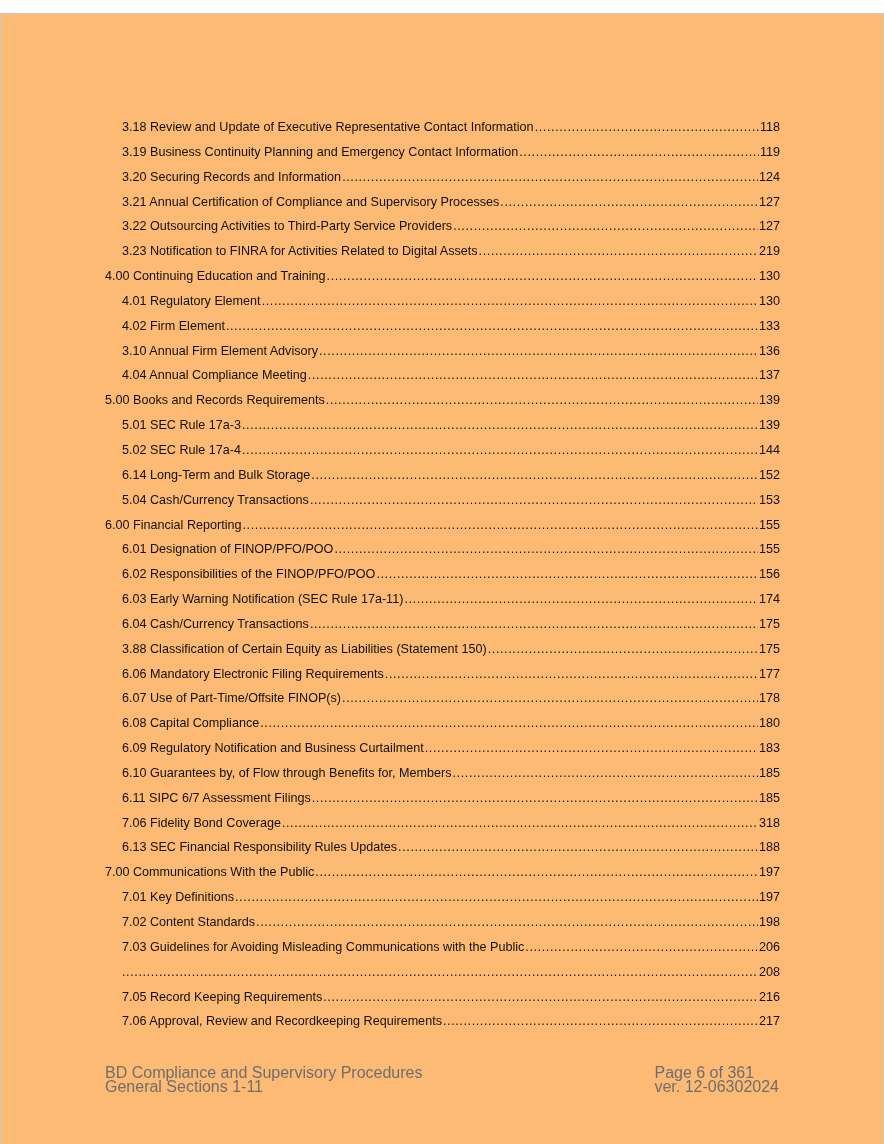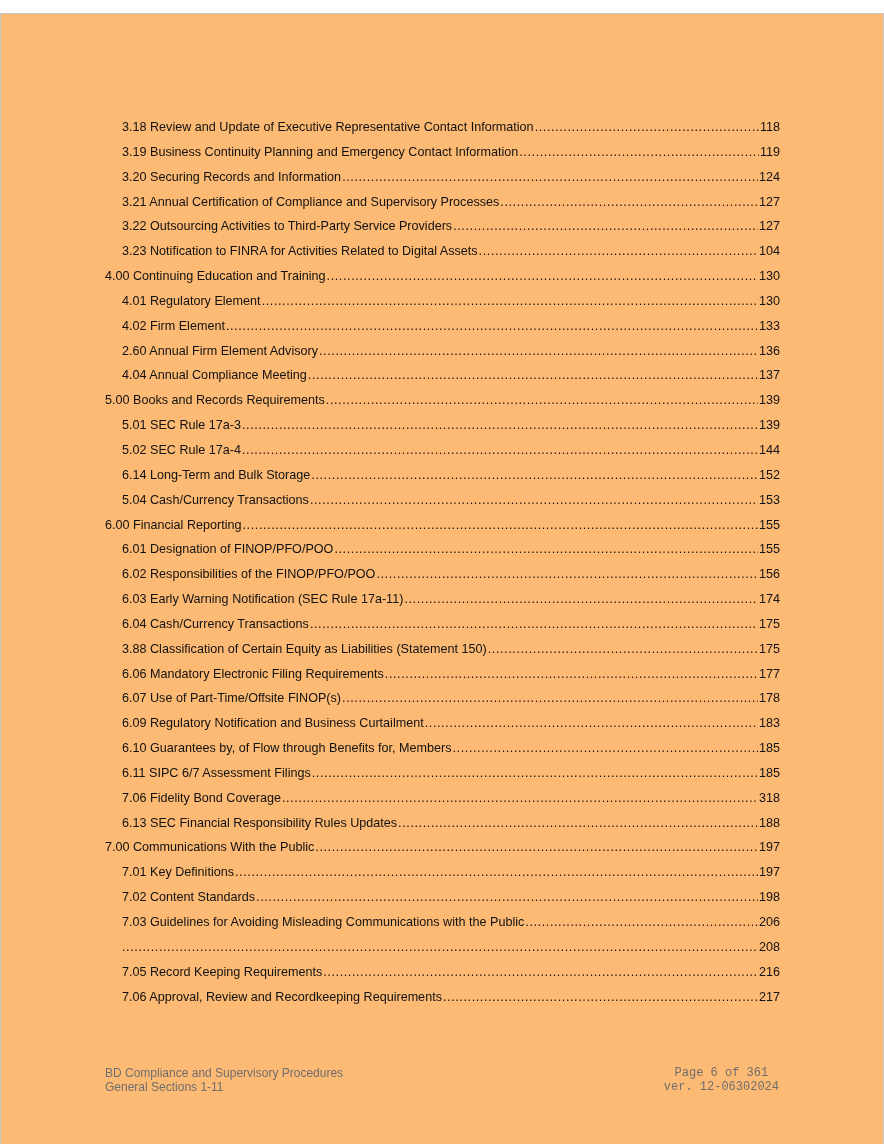--- a/index.html
+++ b/index.html
@@ -58,31 +58,30 @@
     }
     .toc-page {
       flex: 0 0 auto;
       text-align: center;
       padding-left: 1px;
     }
     .footer {
       position: absolute;
       top: 1052px;
       font-family: "Liberation Sans", sans-serif;
-      font-size: 12px;
+      font-size: 16px;
       line-height: 14px;
       color: #6e6e6e;
     }
     .footer-left {
       left: 104px;
     }
     .footer-right {
       right: 104px;
-      text-align: center;
-      font-family: Liberation Mono, monospace;
+      text-align: left;
     }
     .footer div {
       white-space: nowrap;
     }
   </style>
 </head>
 <body>
 
 <div class="page">
   <div class="toc" id="toc">
@@ -107,39 +106,39 @@
         <span class="toc-page">127</span>
       </div>
       <div class="toc-row level-2">
         <span class="toc-title">3.22 Outsourcing Activities to Third-Party Service Providers</span>
         <span class="toc-leader"></span>
         <span class="toc-page">127</span>
       </div>
       <div class="toc-row level-2">
         <span class="toc-title">3.23 Notification to FINRA for Activities Related to Digital Assets</span>
         <span class="toc-leader"></span>
-        <span class="toc-page">104</span>
+        <span class="toc-page">219</span>
       </div>
       <div class="toc-row level-1">
         <span class="toc-title">4.00 Continuing Education and Training</span>
         <span class="toc-leader"></span>
         <span class="toc-page">130</span>
       </div>
       <div class="toc-row level-2">
         <span class="toc-title">4.01 Regulatory Element</span>
         <span class="toc-leader"></span>
         <span class="toc-page">130</span>
       </div>
       <div class="toc-row level-2">
         <span class="toc-title">4.02 Firm Element</span>
         <span class="toc-leader"></span>
         <span class="toc-page">133</span>
       </div>
       <div class="toc-row level-2">
-        <span class="toc-title">2.60 Annual Firm Element Advisory</span>
+        <span class="toc-title">3.10 Annual Firm Element Advisory</span>
         <span class="toc-leader"></span>
         <span class="toc-page">136</span>
       </div>
       <div class="toc-row level-2">
         <span class="toc-title">4.04 Annual Compliance Meeting</span>
         <span class="toc-leader"></span>
         <span class="toc-page">137</span>
       </div>
       <div class="toc-row level-1">
         <span class="toc-title">5.00 Books and Records Requirements</span>
@@ -198,20 +197,25 @@
       </div>
       <div class="toc-row level-2">
         <span class="toc-title">6.06 Mandatory Electronic Filing Requirements</span>
         <span class="toc-leader"></span>
         <span class="toc-page">177</span>
       </div>
       <div class="toc-row level-2">
         <span class="toc-title">6.07 Use of Part-Time/Offsite FINOP(s)</span>
         <span class="toc-leader"></span>
         <span class="toc-page">178</span>
+      </div>
+      <div class="toc-row level-2">
+        <span class="toc-title">6.08 Capital Compliance</span>
+        <span class="toc-leader"></span>
+        <span class="toc-page">180</span>
       </div>
       <div class="toc-row level-2">
         <span class="toc-title">6.09 Regulatory Notification and Business Curtailment</span>
         <span class="toc-leader"></span>
         <span class="toc-page">183</span>
       </div>
       <div class="toc-row level-2">
         <span class="toc-title">6.10 Guarantees by, of Flow through Benefits for, Members</span>
         <span class="toc-leader"></span>
         <span class="toc-page">185</span>

